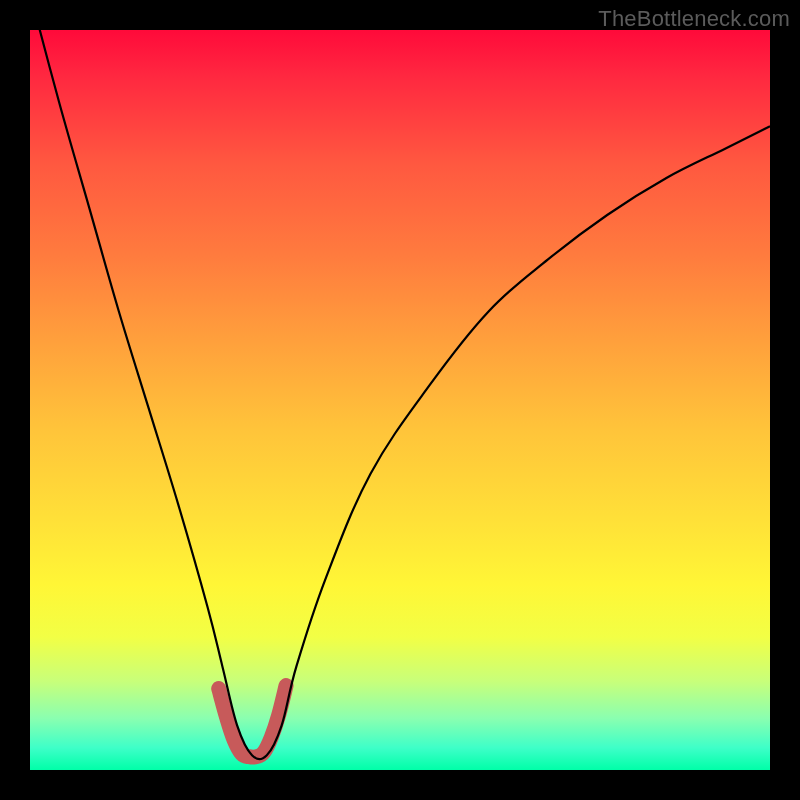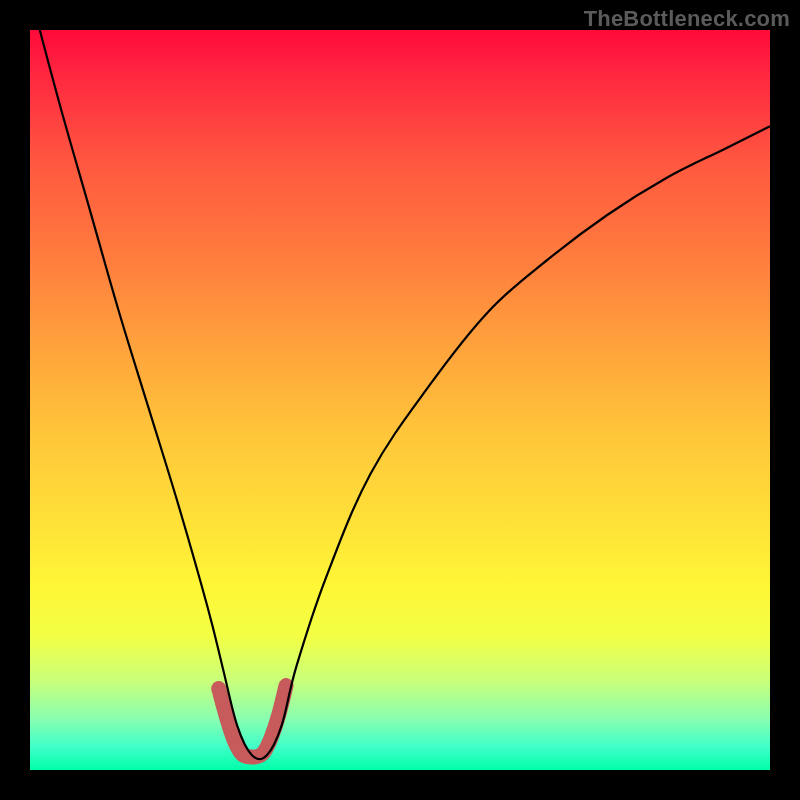--- a/index.html
+++ b/index.html
@@ -32,21 +32,21 @@
       #3effc8 97%,
       #00ffa8 100%
     );
   }
   .watermark {
     position: absolute;
     top: 6px;
     right: 10px;
     color: #5b5b5b;
     font-size: 22px;
-    font-weight: 700;
+    font-weight: 400;
     letter-spacing: 0.2px;
     user-select: none;
   }
   svg.curve {
     position: absolute;
     left: 0;
     top: 0;
     width: 740px;
     height: 740px;
     overflow: visible;

